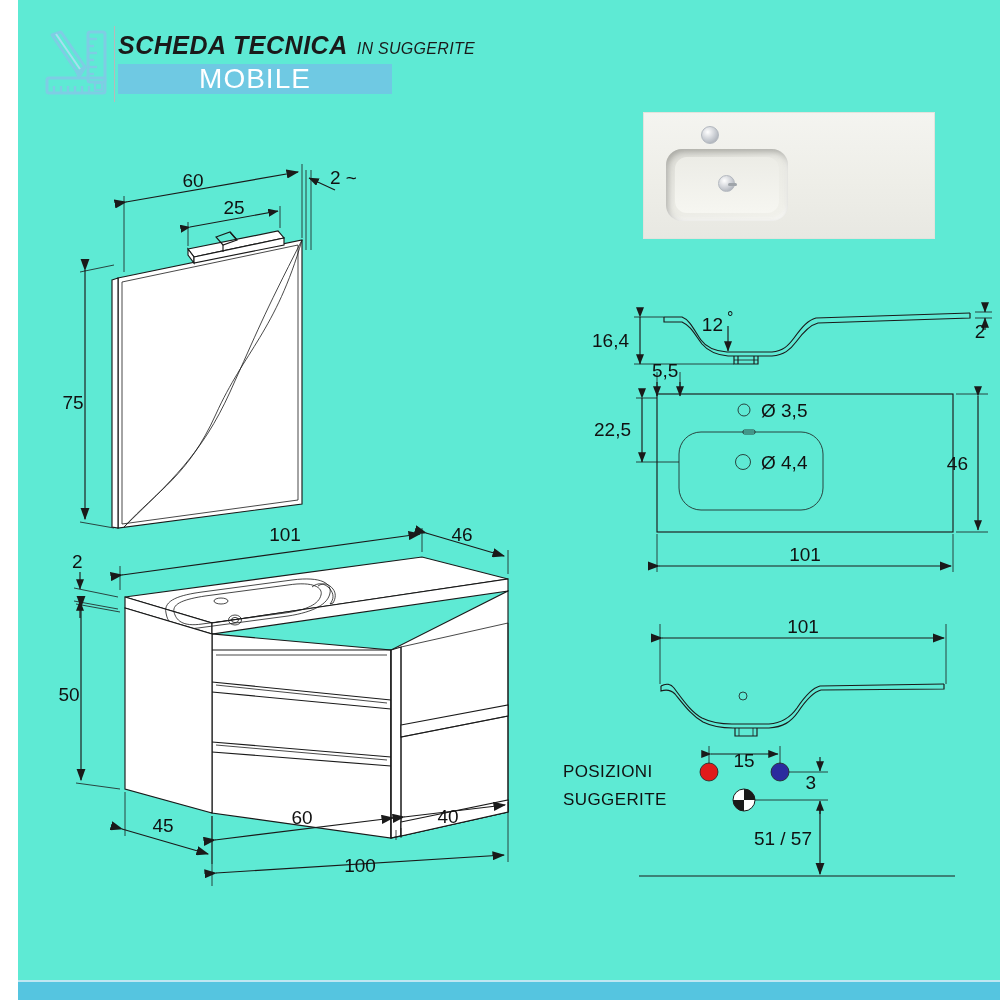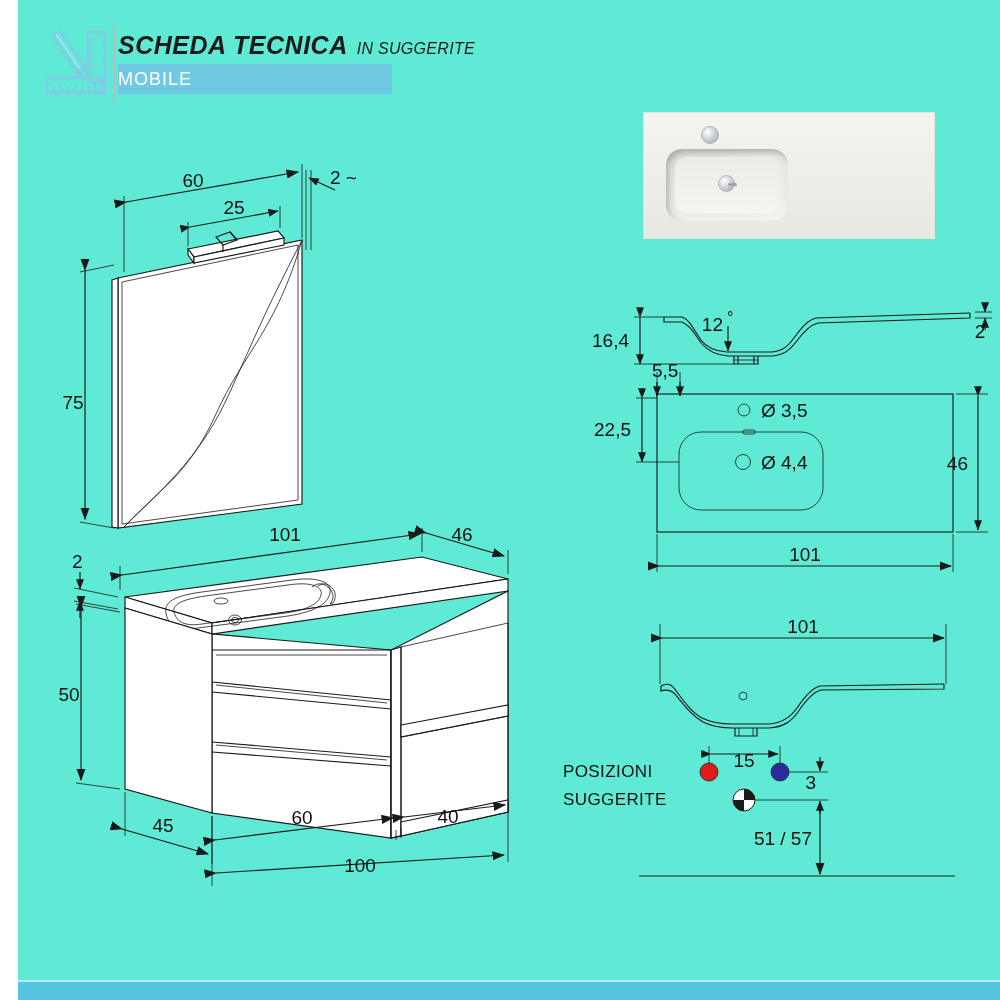--- a/index.html
+++ b/index.html
@@ -91,22 +91,23 @@
     height: 30px;
     background: #6fc9e3;
   }
   .banner-label {
     position: absolute;
     left: 0;
     top: 0;
     width: 274px;
     height: 46px;
     line-height: 30px;
+    text-align: center;
     color: #ffffff;
-    font-size: 18px;
+    font-size: 28px;
     font-weight: normal;
     letter-spacing: 1px;
     font-family: "Liberation Sans", sans-serif;
   }
   .header-rule {
     position: absolute;
     left: 96px;
     top: 26px;
     width: 1px;
     height: 76px;

